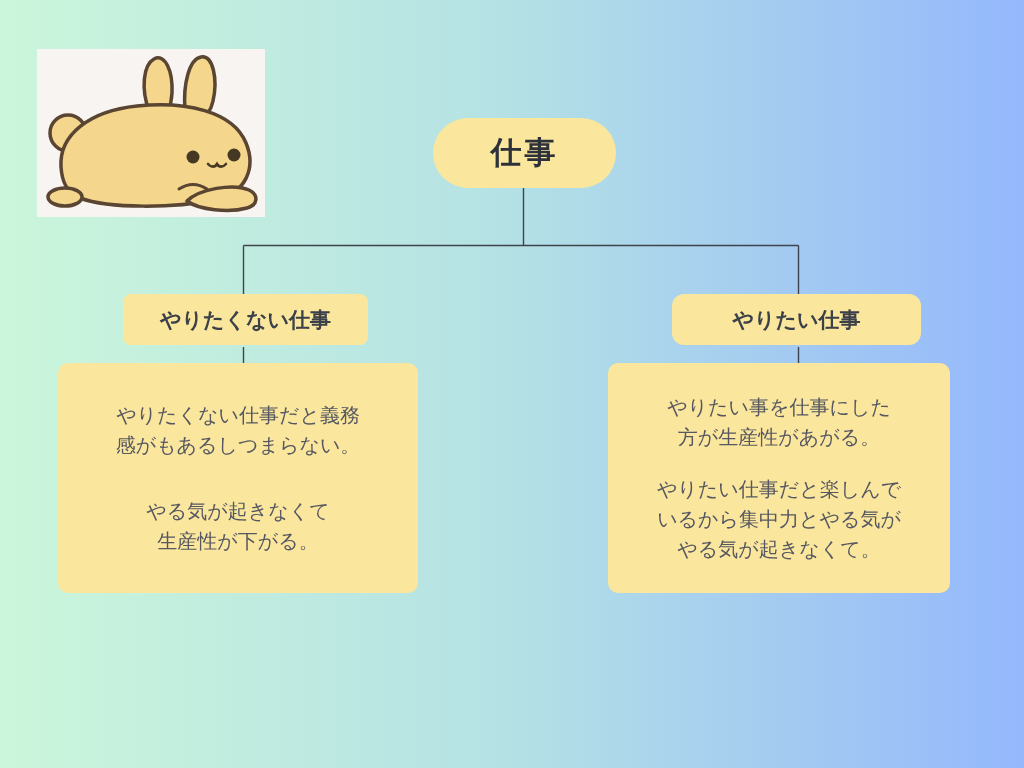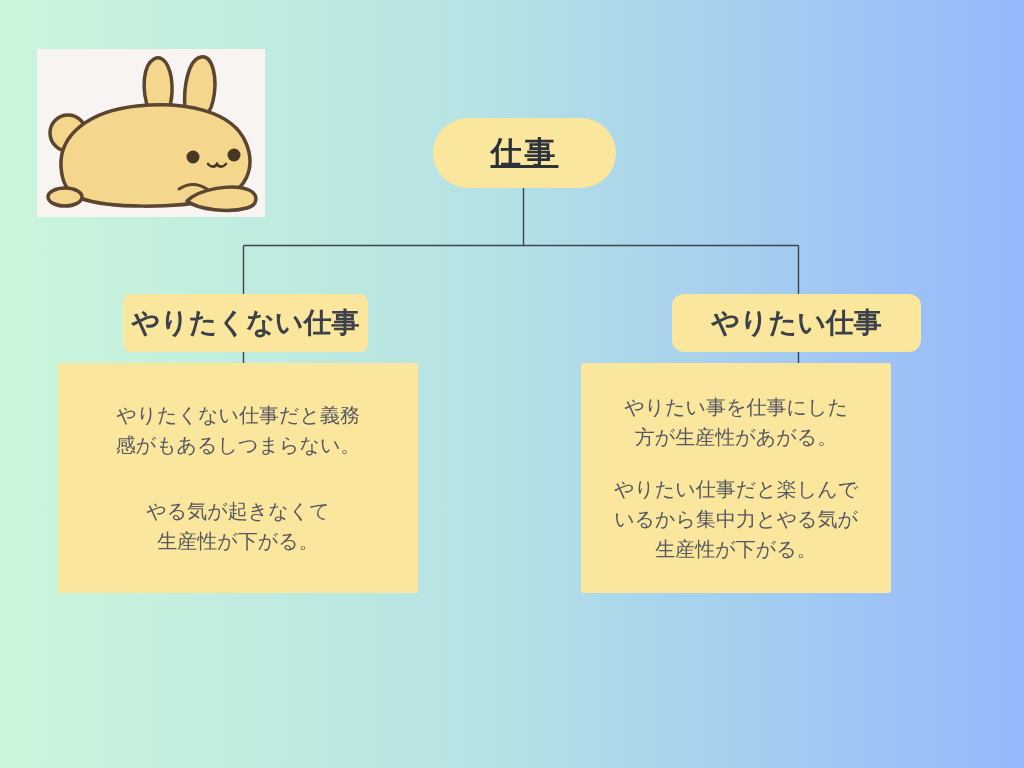--- a/index.html
+++ b/index.html
@@ -36,44 +36,43 @@
     display: flex; align-items: center; justify-content: center;
     color: #3C4049;
     box-sizing: border-box;
     text-align: center;
   }
   .node-root {
     left: 433px; top: 118px; width: 183px; height: 70px;
     border-radius: 35px;
     font-size: 31px; font-weight: 700; letter-spacing: 3px;
     color: #2D3139;
-    text-decoration: underline;
   }
   .node-child {
-    top: 294px; height: 58px;
+    top: 294px; height: 51px;
     border-radius: 8px;
-    font-size: 28px; font-weight: 600;
+    font-size: 21px; font-weight: 600;
   }
   .node-child-left  { left: 123px; width: 245px; }
   .node-child-right { left: 672px; width: 249px; border-radius: 12px; }
 
   
   .detail {
     position: absolute; top: 363px; height: 230px;
     background: #FAE79D;
-    border-radius: 2px;
+    border-radius: 10px;
     box-sizing: border-box;
     display: flex; flex-direction: column;
     align-items: center; justify-content: center;
     color: #565761;
     font-size: 20px; line-height: 30px;
     text-align: center;
   }
   .detail-left  { left: 58px;  width: 360px; }
-  .detail-right { left: 581px; width: 310px; }
+  .detail-right { left: 608px; width: 342px; }
   .para { margin: 0; white-space: pre-line; }
   .detail-left  .para + .para { margin-top: 36px; text-align: center; }
   .detail-right .para + .para { margin-top: 22px; }
 </style>
 </head>
 <body>
 
 <div class="canvas">
 
   <svg class="connectors" viewBox="0 0 1024 768">
@@ -123,16 +122,16 @@
     <p class="para">やりたくない仕事だと義務
 感がもあるしつまらない。</p>
     <p class="para">やる気が起きなくて
 生産性が下がる。</p>
   </div>
   <div class="detail detail-right">
     <p class="para">やりたい事を仕事にした
 方が生産性があがる。</p>
     <p class="para">やりたい仕事だと楽しんで
 いるから集中力とやる気が
-生産性が下がる。</p>
+やる気が起きなくて。</p>
   </div>
 
 </div>
 
 </body></html>

